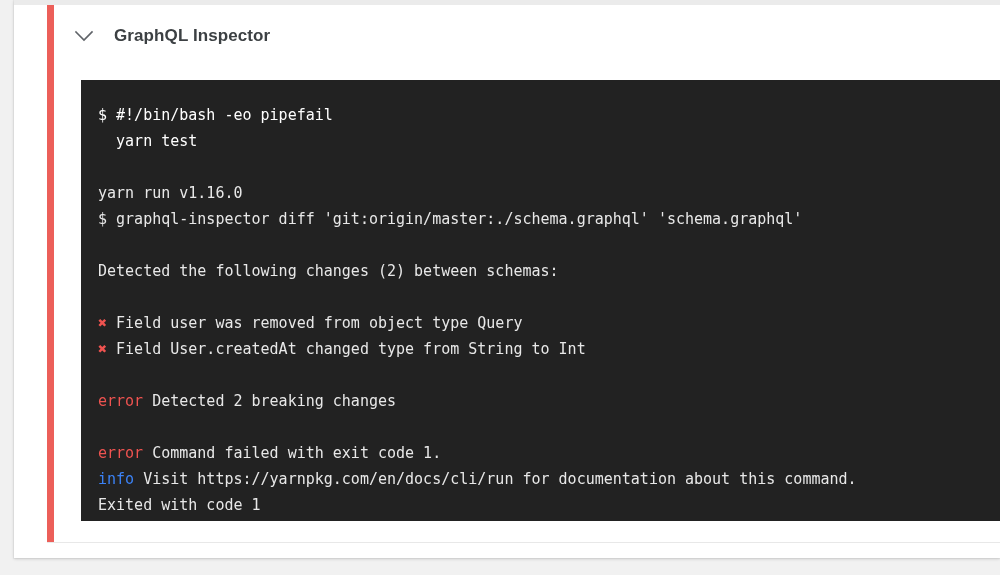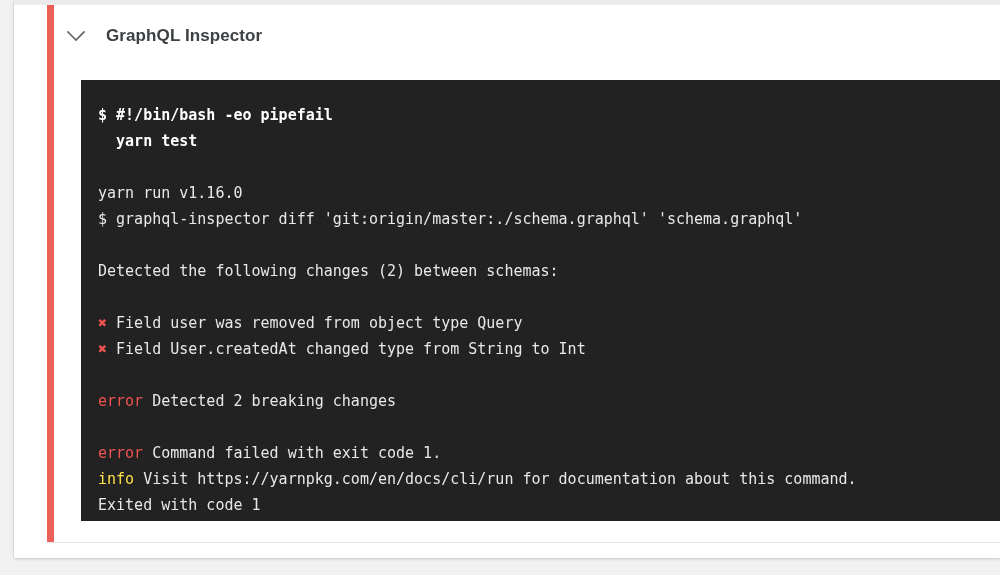--- a/index.html
+++ b/index.html
@@ -49,21 +49,21 @@
     left: 33px;
     top: 5px;
     width: 7px;
     height: 537px;
     background: #ec5f59;
   }
 
   
   .step-header {
     position: absolute;
-    left: 48px;
+    left: 56px;
     top: 16px;
     height: 40px;
     display: flex;
     align-items: center;
     gap: 16px;
     user-select: none;
   }
   .chevron-icon {
     width: 28px;
     height: 28px;
@@ -98,23 +98,23 @@
   .term-body {
     font-family: "DejaVu Sans Mono", "Liberation Mono", monospace;
     font-size: 15px;
     line-height: 26px;
     color: #e8e8e8;
     padding-left: 17px;
     white-space: pre;
   }
   .term-line { min-height: 26px; }
   .term-line.blank { height: 26px; }
-  .bold { font-weight: bold; color: #ffffff; }
+  .bold { font-weight: normal; color: #ffffff; }
   .red { color: #ef5350; margin-top: 41px; }
-  .cyan { color: #fde047; }
+  .cyan { color: #3b82f6; }
   .mark-red { color: #ef5350; font-weight: bold; }
 
   
   .bottom-divider {
     position: absolute;
     left: 33px;
     top: 542px;
     width: 953px;
     height: 1px;
     background: #e8e8e8;

